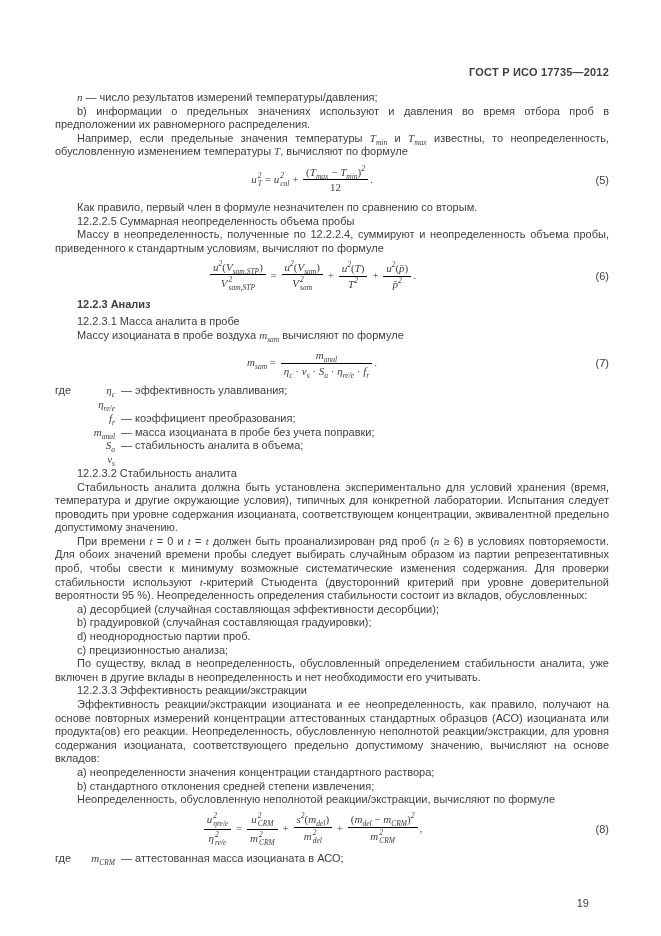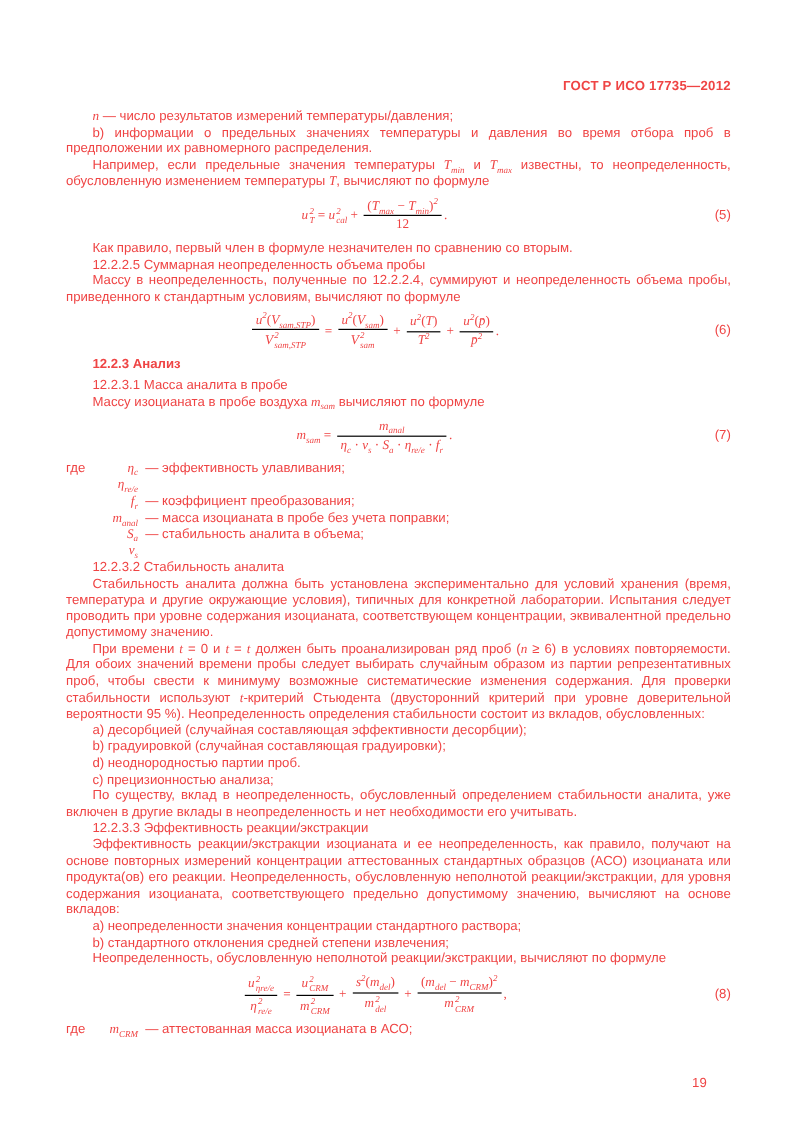--- a/index.html
+++ b/index.html
@@ -1,18 +1,18 @@
 <!DOCTYPE html>
 <html lang="ru"><head>
 <meta charset="utf-8">
 <style>
   html, body { margin: 0; padding: 0; background: #e8e8e8; }
   .page {
     width: 661px; height: 936px; position: relative; background: #ffffff;
-    font-family: "Liberation Sans", sans-serif; color: #ef4444; overflow: hidden;
+    font-family: "Liberation Sans", sans-serif; color: #404040; overflow: hidden;
     margin: 0 auto;
   }
   .doc-header {
     position: absolute; top: 66px; right: 52px;
     font-size: 11px; font-weight: bold; letter-spacing: 0.2px;
   }
   .content {
     position: absolute; top: 91px; left: 55px; right: 52px;
     font-size: 11px; line-height: 13.6px; text-align: justify;
   }
@@ -49,21 +49,21 @@
   .def-text { flex: 1; text-align: left; }
   .page-number { position: absolute; right: 72px; bottom: 27px; font-size: 11px; }
 </style>
 </head>
 <body>
 
 <div class="page">
   <div class="doc-header">ГОСТ  Р ИСО 17735—2012</div>
   <div class="content" id="content">
       <div class="para"><span class="it">n</span><span> — число результатов измерений температуры/давления;</span></div>
-      <div class="para"><span>b) информации о предельных значениях температуры и давления во время отбора проб в предположении их равномерного распределения.</span></div>
+      <div class="para"><span>b) информации о предельных значениях используют и давления во время отбора проб в предположении их равномерного распределения.</span></div>
       <div class="para"><span>Например, если предельные значения температуры </span><span class="it">T</span><sub>min</sub><span> и </span><span class="it">T</span><sub>max</sub><span> известны, то неопределенность, обусловленную изменением температуры </span><span class="it">T</span><span>, вычисляют по формуле</span></div>
       <div class="formula-row">
         <span class="formula-body"><span class="it">u</span><span class="stack">
             <span class="st-sup">2</span>
             <span class="st-sub">T</span>
           </span><span> = </span><span class="it">u</span><span class="stack">
             <span class="st-sup">2</span>
             <span class="st-sub">cal</span>
           </span><span> + </span><span class="frac"><span class="num"><span>(</span><span class="it">T</span><sub>max</sub><span> − </span><span class="it">T</span><sub>min</sub><span>)</span><sup>2</sup></span><span class="den"><span>12</span></span></span><span>.</span></span>
         <span class="formula-number">(5)</span>

